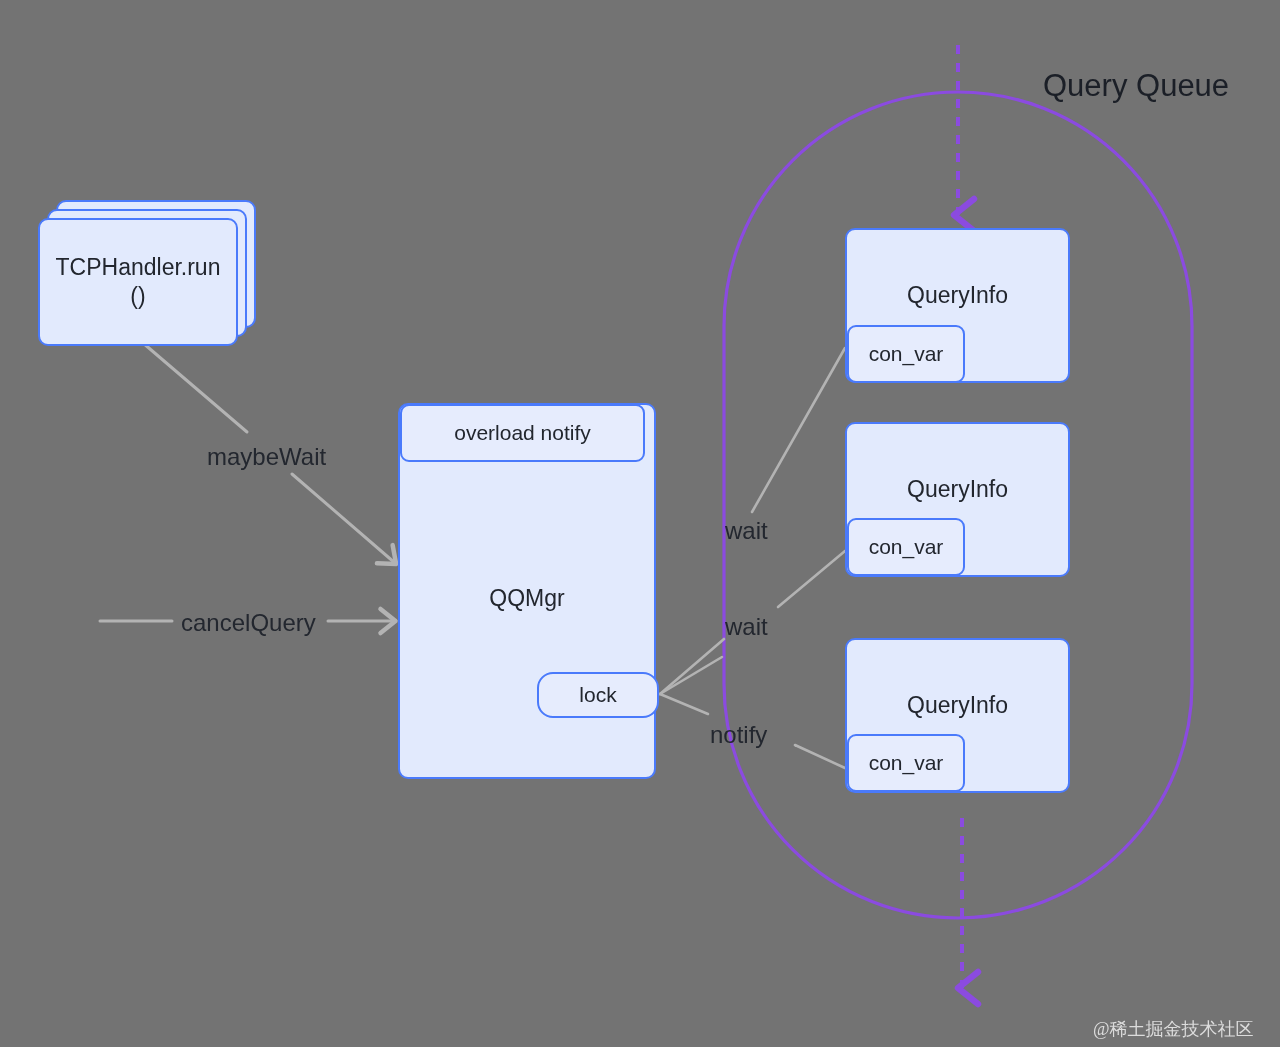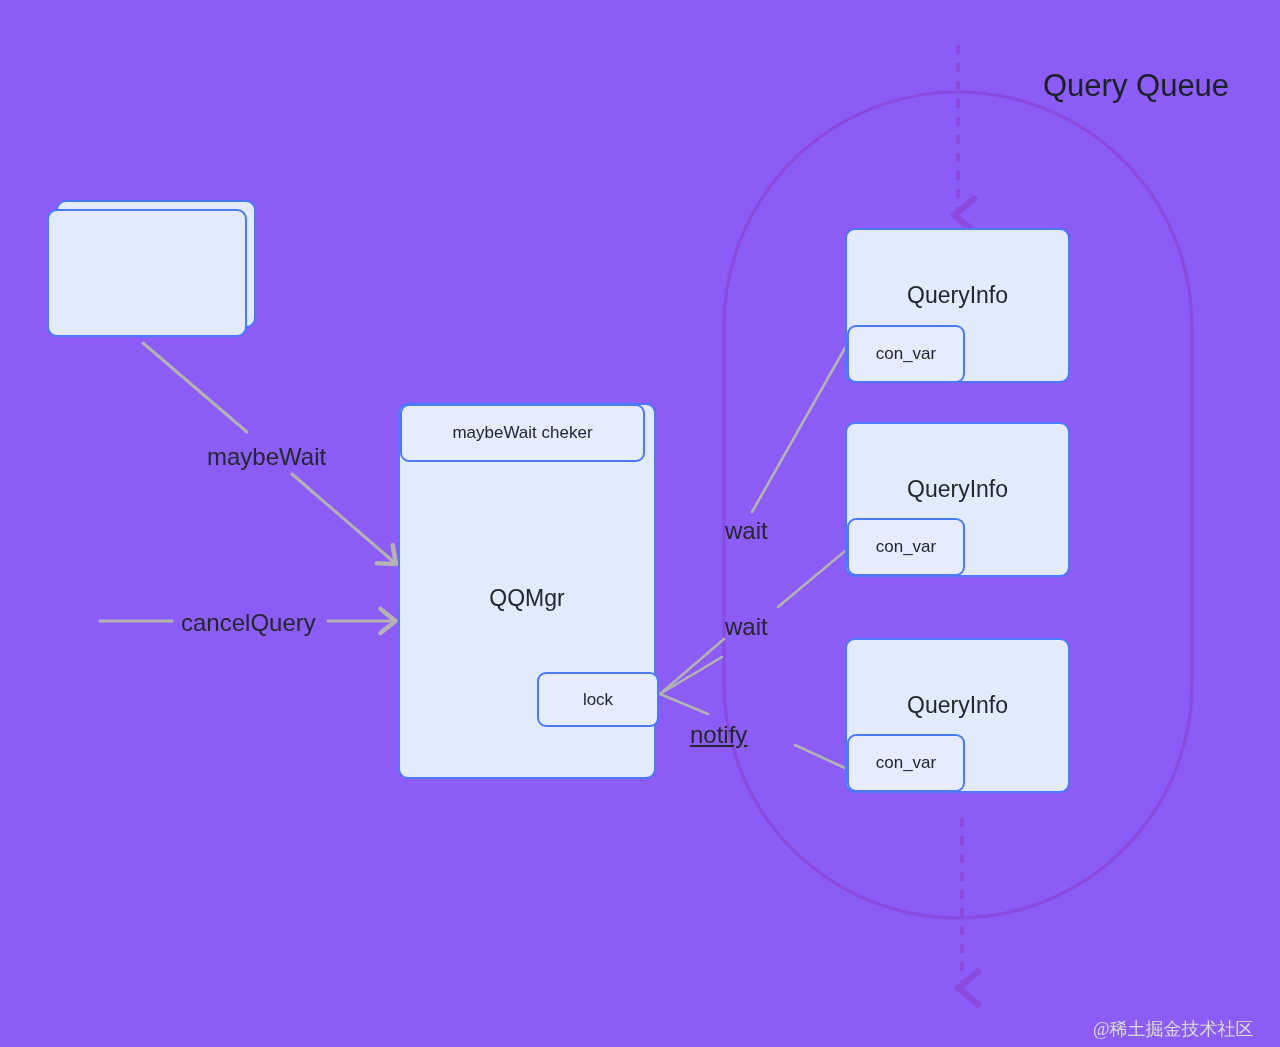--- a/index.html
+++ b/index.html
@@ -12,21 +12,21 @@
     font-family: "Liberation Sans", "DejaVu Sans", sans-serif;
     width: 1280px;
     height: 1047px;
     overflow: hidden;
     position: relative;
   }
   #canvas {
     position: relative;
     width: 1280px;
     height: 1047px;
-    background: #8b5cf6;
+    background: #737373;
   }
   svg.layer {
     position: absolute;
     left: 0;
     top: 0;
     width: 1280px;
     height: 1047px;
     pointer-events: none;
   }
   svg.layer * { pointer-events: auto; }
@@ -63,21 +63,21 @@
   .subnode {
     position: absolute;
     box-sizing: border-box;
     border: 2.5px solid #4a7afb;
     border-radius: 9px;
     background: #e6ecfd;
     display: flex;
     align-items: center;
     justify-content: center;
   }
-  .subnode .node-label { font-size: 17px; }
+  .subnode .node-label { font-size: 21px; }
 
   .edge-label {
     position: absolute;
     font-size: 24px;
     color: #23272f;
     white-space: nowrap;
     background: transparent;
   }
 
   .title {
@@ -134,30 +134,34 @@
     <line x1="778" y1="607" x2="845" y2="551" stroke="#b3b3b3" stroke-width="2.6" stroke-linecap="round"></line>
 
     <line x1="660" y1="694" x2="708" y2="714" stroke="#b3b3b3" stroke-width="2.6" stroke-linecap="round"></line>
     <line x1="795" y1="745" x2="845" y2="768" stroke="#b3b3b3" stroke-width="2.6" stroke-linecap="round"></line>
   </svg>
 
   <div class="title" style="left:1043px; top:68px;">Query Queue</div>
 
   <div class="stack-card" style="left:56px; top:200px; width:200px; height:128px;"></div>
   <div class="stack-card" style="left:47px; top:209px; width:200px; height:128px;"></div>
+  <div class="node" style="left:38px; top:218px; width:200px; height:128px;">
+    <span class="node-label">TCPHandler.run
+()</span>
+  </div>
 
   <div class="node" style="left:398px; top:403px; width:258px; height:376px; align-items:center; justify-content:center;">
     <span class="node-label" style="position:relative; top:8px;">QQMgr</span>
   </div>
 
   <div class="subnode" style="left:400px; top:404px; width:245px; height:58px;">
-    <span class="node-label">maybeWait cheker</span>
+    <span class="node-label">overload notify</span>
   </div>
 
-  <div class="subnode" style="left:537px; top:672px; width:122px; height:55px;">
+  <div class="subnode" style="left:537px; top:672px; width:122px; height:46px;border-radius:16px;">
     <span class="node-label">lock</span>
   </div>
 
   <div class="node" style="left:845px; top:228px; width:225px; height:155px; align-items:center; justify-content:center;">
     <span class="node-label" style="position:relative; top:-10px;">QueryInfo</span>
   </div>
   <div class="subnode" style="left:847px; top:325px; width:118px; height:58px;">
     <span class="node-label">con_var</span>
   </div>
 
@@ -172,17 +176,17 @@
     <span class="node-label" style="position:relative; top:-10px;">QueryInfo</span>
   </div>
   <div class="subnode" style="left:847px; top:734px; width:118px; height:58px;">
     <span class="node-label">con_var</span>
   </div>
 
   <div class="edge-label" style="left:207px; top:443px;">maybeWait</div>
   <div class="edge-label" style="left:181px; top:609px;">cancelQuery</div>
   <div class="edge-label" style="left:725px; top:517px;">wait</div>
   <div class="edge-label" style="left:725px; top:613px;">wait</div>
-  <div class="edge-label" style="left:690px; top:721px;text-decoration:underline;">notify</div>
+  <div class="edge-label" style="left:710px; top:721px;">notify</div>
 
   <div class="watermark" style="left:1093px; top:1017px;font-family:Liberation Serif, serif;">@稀土掘金技术社区</div>
 
 </div>
 
 </body></html>

